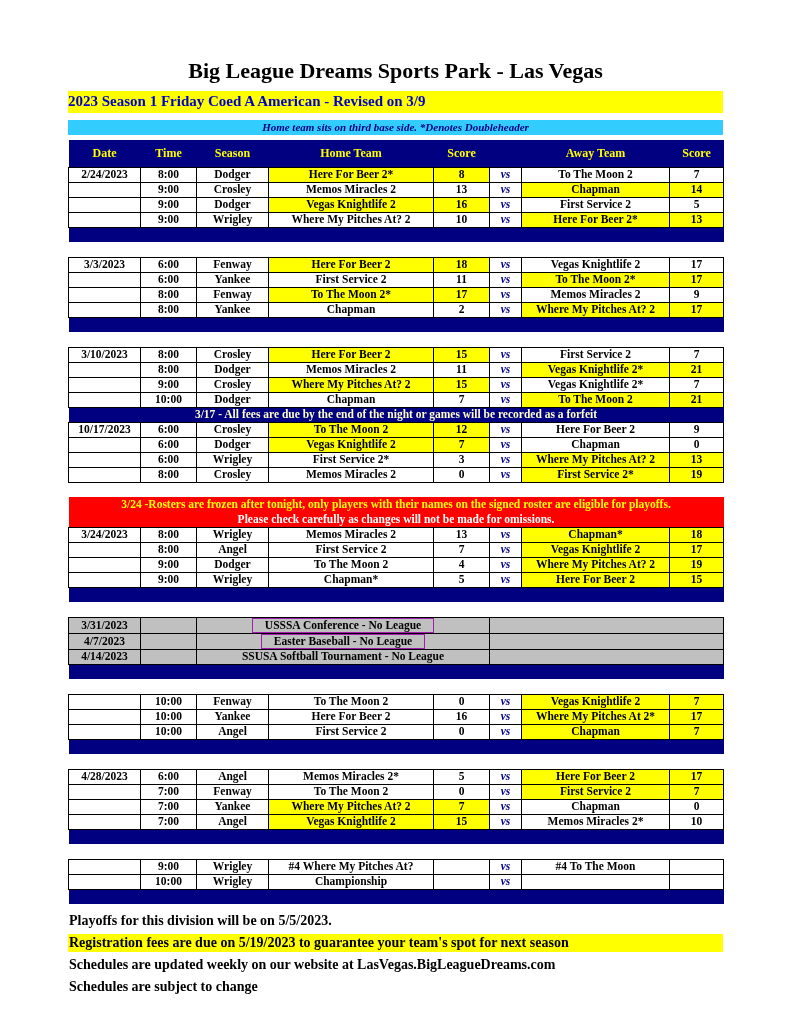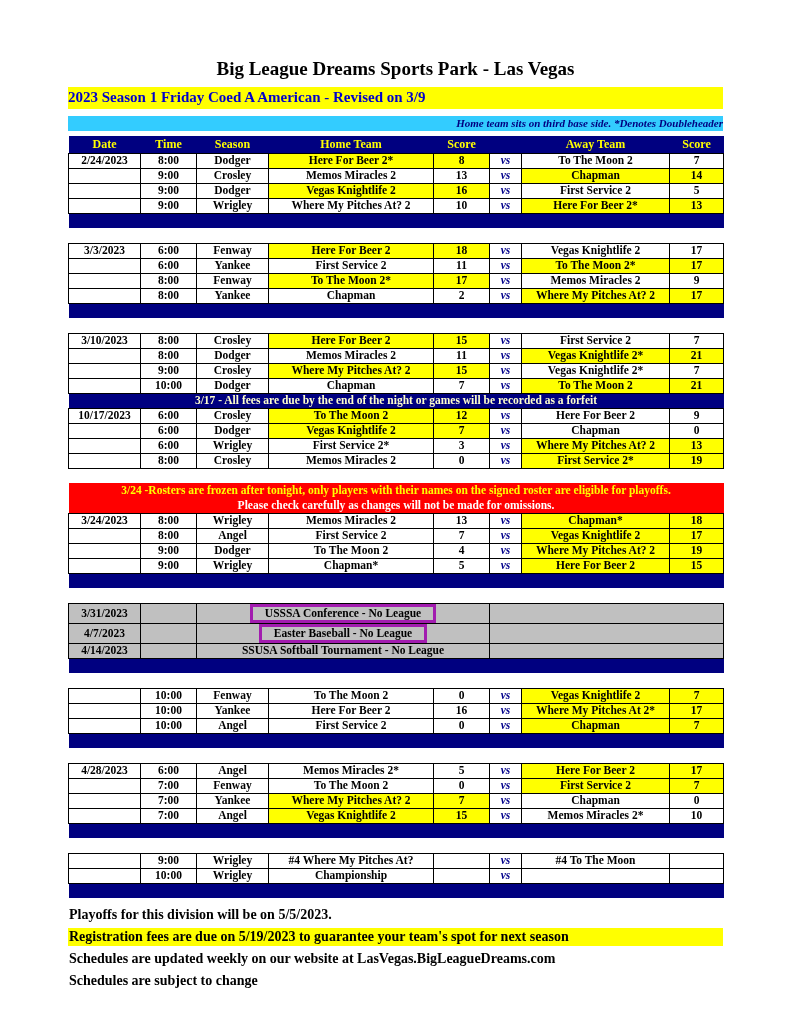--- a/index.html
+++ b/index.html
@@ -6,41 +6,41 @@
   html, body { width: 791px; background: #ffffff; }
   body {
     height: 1024px;
     font-family: "Liberation Serif", "DejaVu Serif", serif;
     padding-top: 58px;
   }
   .sheet { width: 655px; margin: 0 auto; }
 
   .page-title {
     text-align: center;
-    font-size: 19px;
+    font-size: 22px;
     font-weight: bold;
     color: #000;
     margin-bottom: 7px;
     white-space: nowrap;
   }
   .season-subtitle {
     background: #FFFF00;
     color: #0000CC;
     font-weight: bold;
     font-size: 15px;
     padding: 2px 0 3px 0;
     margin-bottom: 7px;
   }
   .home-notice {
     background: #33CCFF;
     color: #000080;
     font-weight: bold;
     font-style: italic;
     font-size: 11px;
-    text-align: right;
+    text-align: center;
     padding: 1px 0 2px 0;
     margin-bottom: 5px;
   }
 
   table.schedule {
     border-collapse: collapse;
     width: 655px;
     table-layout: fixed;
   }
   table.schedule td {
@@ -53,21 +53,21 @@
     white-space: nowrap;
     overflow: hidden;
     padding: 0;
   }
   td.grid { border: 1px solid #000; }
 
   tr.header-row td {
     background: #000080;
     color: #FFFF00;
     font-size: 12px;
-    height: 17px;
+    height: 27px;
     border: none;
   }
 
   td.c-vs {
     font-style: italic;
     font-size: 9.5px;
     color: #00008B;
   }
   td.win { background: #FFFF00; }
 
@@ -89,21 +89,21 @@
   .txt-yellow { color: #FFFF00; }
   .txt-white  { color: #FFFFFF; }
   .txt-pale   { color: #FFFFCC; }
 
   td.ev { background: #C0C0C0; height: 16px; font-size: 11.5px; margin-top: 9px; }
   .event-label {
     display: inline-block;
     padding: 0 12px;
     line-height: 13px;
   }
-  .event-label.boxed { border: 3px solid #a21caf; }
+  .event-label.boxed { border: 1px solid #a21caf; }
 
   .footer { width: 655px; margin-top: 8px; }
   .footer-line {
     font-weight: bold;
     font-size: 14px;
     color: #000;
     padding: 1px 1px;
     margin-bottom: 4px;
     white-space: nowrap;
   }

